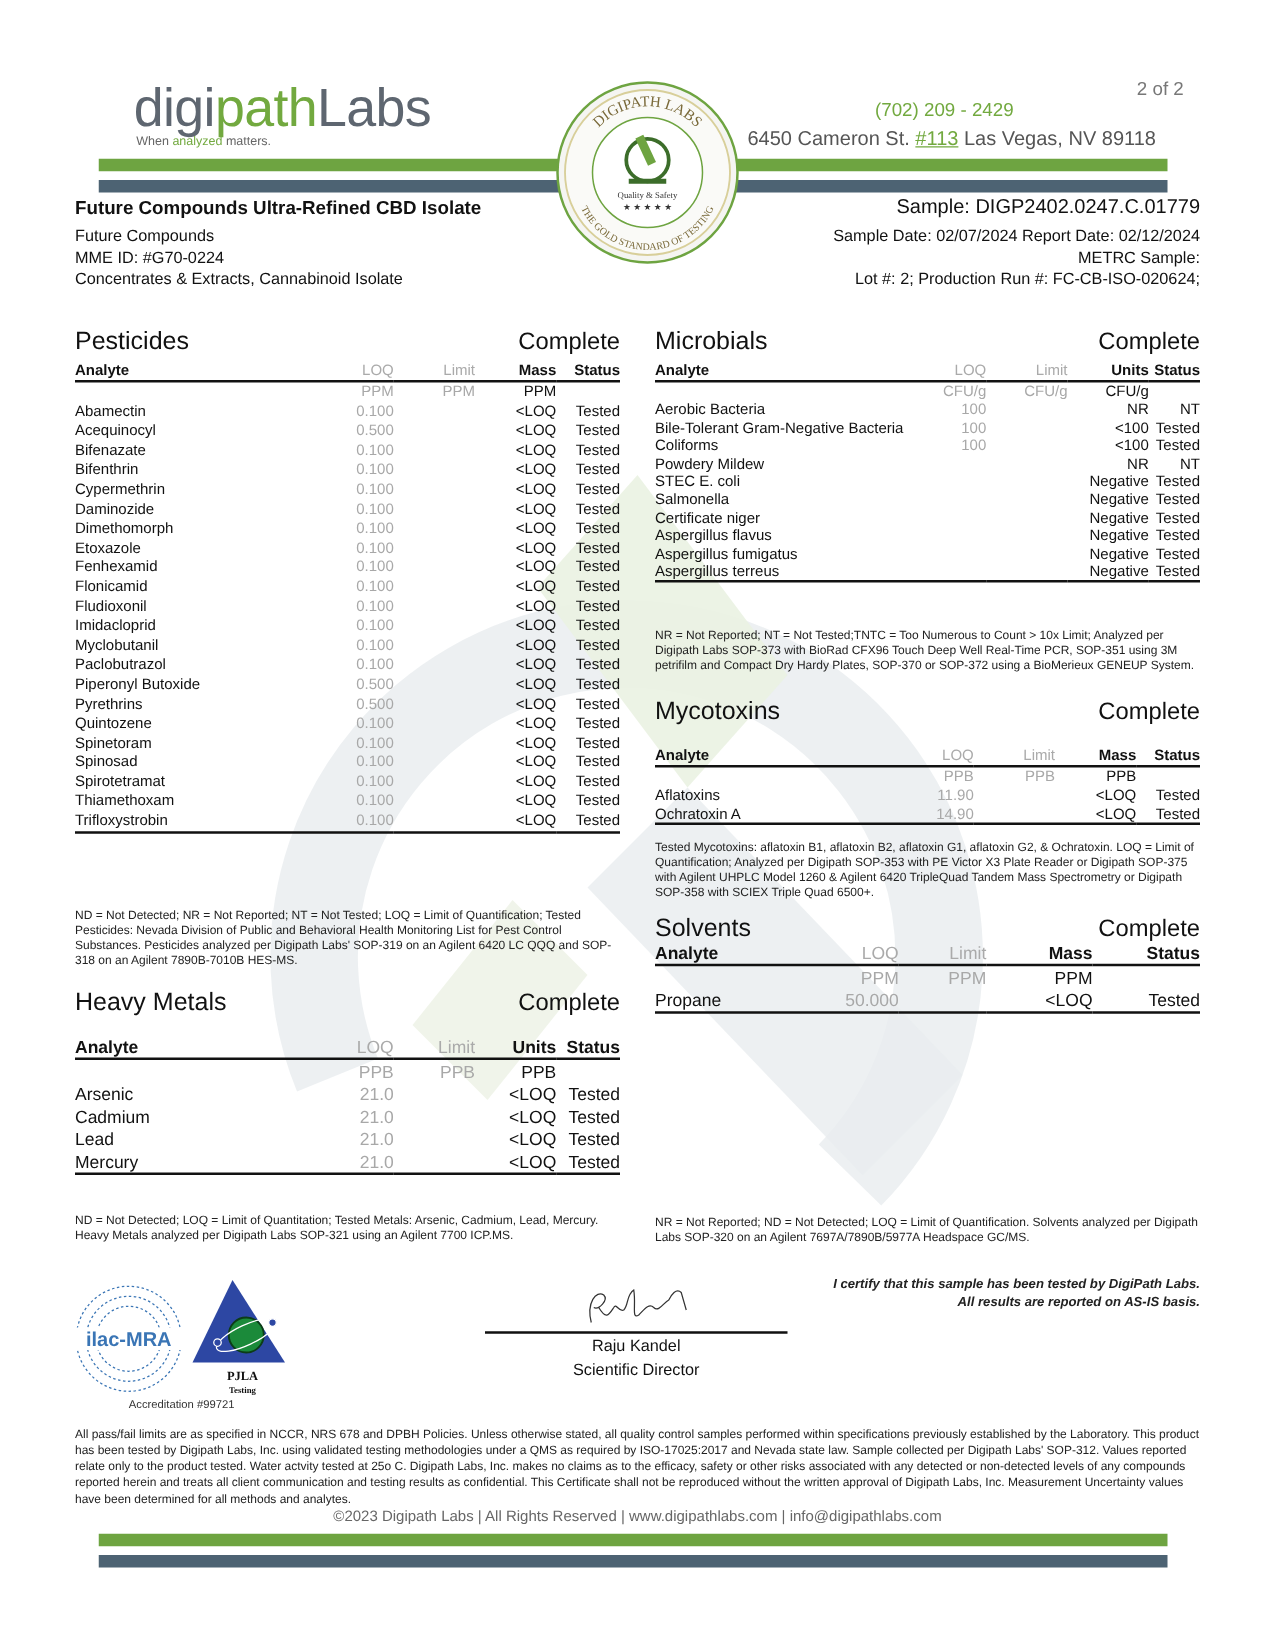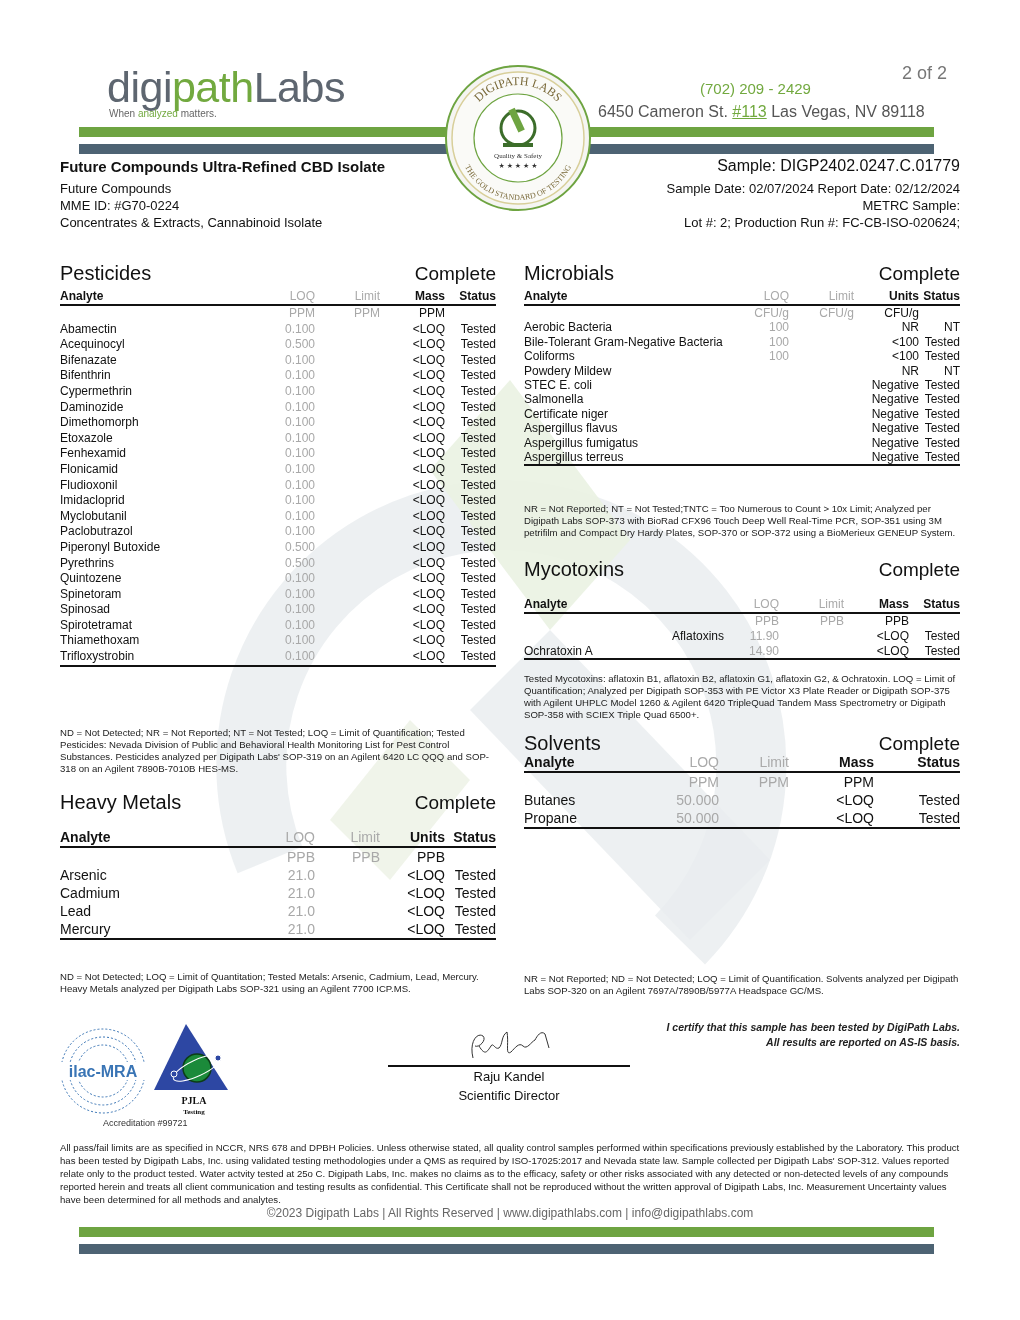--- a/index.html
+++ b/index.html
@@ -6,21 +6,21 @@
   html, body { width: 1020px; height: 1320px; background: #ffffff; overflow: hidden; }
   body { font-family: "Liberation Sans", sans-serif; color: #111; position: relative; }
 
   .watermark { position: absolute; left: 210px; top: 300px; width: 620px; height: 760px; z-index: 0; pointer-events: none; }
 
   .header-logo { position: absolute; left: 107px; top: 66px; font-size: 43px; letter-spacing: -0.5px; line-height: 1; }
   .logo-grey { color: #5e6670; }
   .logo-green { color: #72a93f; }
   .tagline { position: absolute; left: 109px; top: 108px; font-size: 10px; color: #72a93f; }
   .tagline .tg-grey { color: #666; }
-  .page-num { position: absolute; right: 73px; top: 63px; font-size: 18px; color: #777; }
+  .page-num { position: absolute; right: 73px; top: 63px; font-size: 15px; color: #777; }
   .phone { position: absolute; left: 700px; top: 80px; font-size: 15px; color: #72a93f; }
   .address { position: absolute; left: 598px; top: 103px; font-size: 16px; color: #555; }
   .address .hl { color: #72a93f; text-decoration: underline; }
 
   .bar { position: absolute; height: 10px; }
   .bar-green { background: #6ea441; }
   .bar-slate { background: #4d6373; }
 
   .seal { position: absolute; left: 437px; top: 63px; width: 162px; height: 150px; z-index: 3; }
 
@@ -489,21 +489,21 @@
       </thead>
     <tbody>
         <tr>
           <td class="an" style="line-height: 14.8px;"></td>
           <td class=" grey" style="line-height: 14.8px;">PPB</td>
           <td class=" grey" style="line-height: 14.8px;">PPB</td>
           <td class="" style="line-height: 14.8px;">PPB</td>
           <td class="" style="line-height: 14.8px;"></td>
         </tr>
         <tr>
-          <td class="an" style="line-height: 14.8px; text-align: right;">Aflatoxins</td>
+          <td class="an" style="line-height: 14.8px;">Aflatoxins</td>
           <td class=" grey" style="line-height: 14.8px;">11.90</td>
           <td class=" grey" style="line-height: 14.8px;"></td>
           <td class="" style="line-height: 14.8px;">&lt;LOQ</td>
           <td class="" style="line-height: 14.8px;">Tested</td>
         </tr>
         <tr class="last">
           <td class="an" style="line-height: 14.8px;">Ochratoxin A</td>
           <td class=" grey" style="line-height: 14.8px;">14.90</td>
           <td class=" grey" style="line-height: 14.8px;"></td>
           <td class="" style="line-height: 14.8px;">&lt;LOQ</td>
@@ -536,27 +536,20 @@
       <th>Status</th>
     </tr>
       </thead>
     <tbody>
         <tr>
           <td class="an"></td>
           <td class=" grey">PPM</td>
           <td class=" grey">PPM</td>
           <td class="">PPM</td>
           <td class=""></td>
-        </tr>
-        <tr>
-          <td class="an">Butanes</td>
-          <td class=" grey">50.000</td>
-          <td class=" grey"></td>
-          <td class="">&lt;LOQ</td>
-          <td class="">Tested</td>
         </tr>
         <tr class="last">
           <td class="an">Propane</td>
           <td class=" grey">50.000</td>
           <td class=" grey"></td>
           <td class="">&lt;LOQ</td>
           <td class="">Tested</td>
         </tr>
       </tbody>
   </table>

